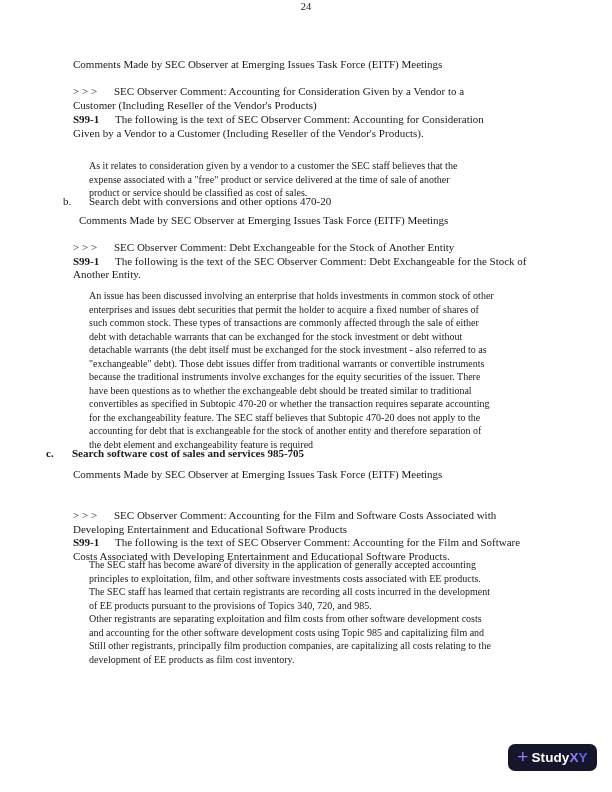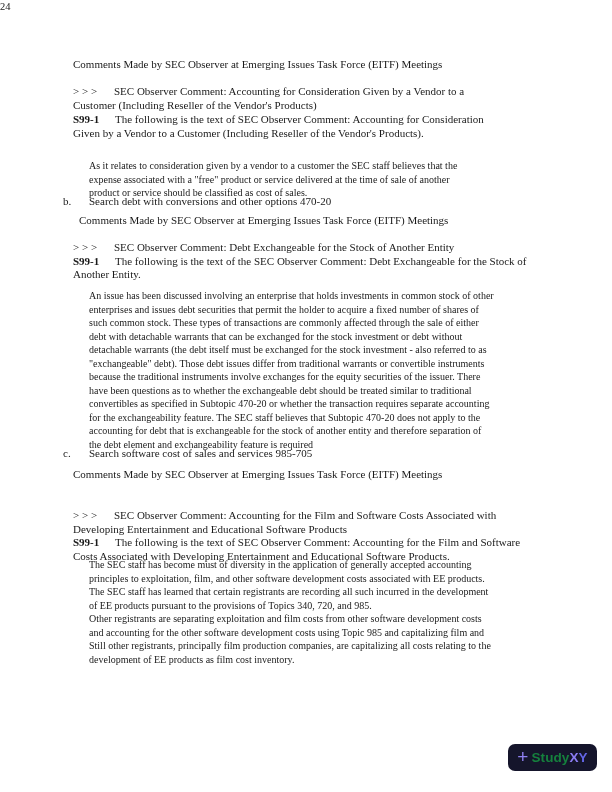--- a/index.html
+++ b/index.html
@@ -13,21 +13,21 @@
     overflow:hidden;
   }
   .block { position:absolute; font-size:11px; line-height:13.5px; }
   .block.quote { font-size:10px;margin-top:8px; }
   .ln { white-space:nowrap; }
   .mk { display:inline-block; width:41px; }
   .s99 { display:inline-block; width:42px; font-weight:bold; }
   .li-mk { display:inline-block; width:26px; }
   .footer {
     position:absolute; left:0; top:698; width:612px;
-    font-size:10.5px; line-height:13px;
+    text-align:center; font-size:10.5px; line-height:13px;
   }
   .badge {
     position:absolute; left:508px; top:744px;
     width:89px; height:27px;
     border-radius:7px;
     display:flex; align-items:center; justify-content:center;
     font-family:"Liberation Sans", sans-serif;
     gap:3px;
   }
   .badge .plus { font-size:19px; font-weight:400; line-height:1; margin-top:-2px; }
@@ -80,46 +80,46 @@
     <div class="ln">detachable warrants (the debt itself must be exchanged for the stock investment - also referred to as</div>
     <div class="ln">"exchangeable" debt). Those debt issues differ from traditional warrants or convertible instruments</div>
     <div class="ln">because the traditional instruments involve exchanges for the equity securities of the issuer. There</div>
     <div class="ln">have been questions as to whether the exchangeable debt should be treated similar to traditional</div>
     <div class="ln">convertibles as specified in Subtopic 470-20 or whether the transaction requires separate accounting</div>
     <div class="ln">for the exchangeability feature. The SEC staff believes that Subtopic 470-20 does not apply to the</div>
     <div class="ln">accounting for debt that is exchangeable for the stock of another entity and therefore separation of</div>
     <div class="ln">the debt element and exchangeability feature is required</div>
   </div>
 
-  <div class="block" style="left:63px; top:447px;">
+  <div class="block" style="left:46px; top:447px;font-weight:bold;">
     <div class="ln"><span class="li-mk">c.</span><span>Search software cost of sales and services 985-705</span></div>
   </div>
 
   <div class="block" style="left:73px; top:468px;">
     <div class="ln">Comments Made by SEC Observer at Emerging Issues Task Force (EITF) Meetings</div>
   </div>
 
   <div class="block" style="left:73px; top:494px;margin-top:15px;">
     <div class="ln"><span class="mk">&gt; &gt; &gt;</span><span>SEC Observer Comment: Accounting for the Film and Software Costs Associated with</span></div>
     <div class="ln">Developing Entertainment and Educational Software Products</div>
     <div class="ln"><span class="s99">S99-1</span><span>The following is the text of SEC Observer Comment: Accounting for the Film and Software</span></div>
     <div class="ln">Costs Associated with Developing Entertainment and Educational Software Products.</div>
   </div>
 
   <div class="block quote" style="left:89px; top:550px;">
-    <div class="ln">The SEC staff has become must of diversity in the application of generally accepted accounting</div>
-    <div class="ln">principles to exploitation, film, and other software development costs associated with EE products.</div>
-    <div class="ln">The SEC staff has learned that certain registrants are recording all such incurred in the development</div>
+    <div class="ln">The SEC staff has become aware of diversity in the application of generally accepted accounting</div>
+    <div class="ln">principles to exploitation, film, and other software investments costs associated with EE products.</div>
+    <div class="ln">The SEC staff has learned that certain registrants are recording all costs incurred in the development</div>
     <div class="ln">of EE products pursuant to the provisions of Topics 340, 720, and 985.</div>
     <div class="ln">Other registrants are separating exploitation and film costs from other software development costs</div>
     <div class="ln">and accounting for the other software development costs using Topic 985 and capitalizing film and</div>
     <div class="ln">Still other registrants, principally film production companies, are capitalizing all costs relating to the</div>
     <div class="ln">development of EE products as film cost inventory.</div>
   </div>
 
   <div class="footer">24</div>
 
   <div class="badge" style="background: rgb(21, 21, 43);">
     <span class="plus" style="color: rgb(143, 128, 240);">+</span>
-    <span class="brand"><span style="color: #15803d;">Study</span><span style="color: rgb(139, 124, 243);">X</span><span style="color: rgb(99, 101, 230);">Y</span></span>
+    <span class="brand"><span style="color: #ffffff;">Study</span><span style="color: rgb(139, 124, 243);">X</span><span style="color: rgb(99, 101, 230);">Y</span></span>
   </div>
 
 </div>
 
 </body></html>

